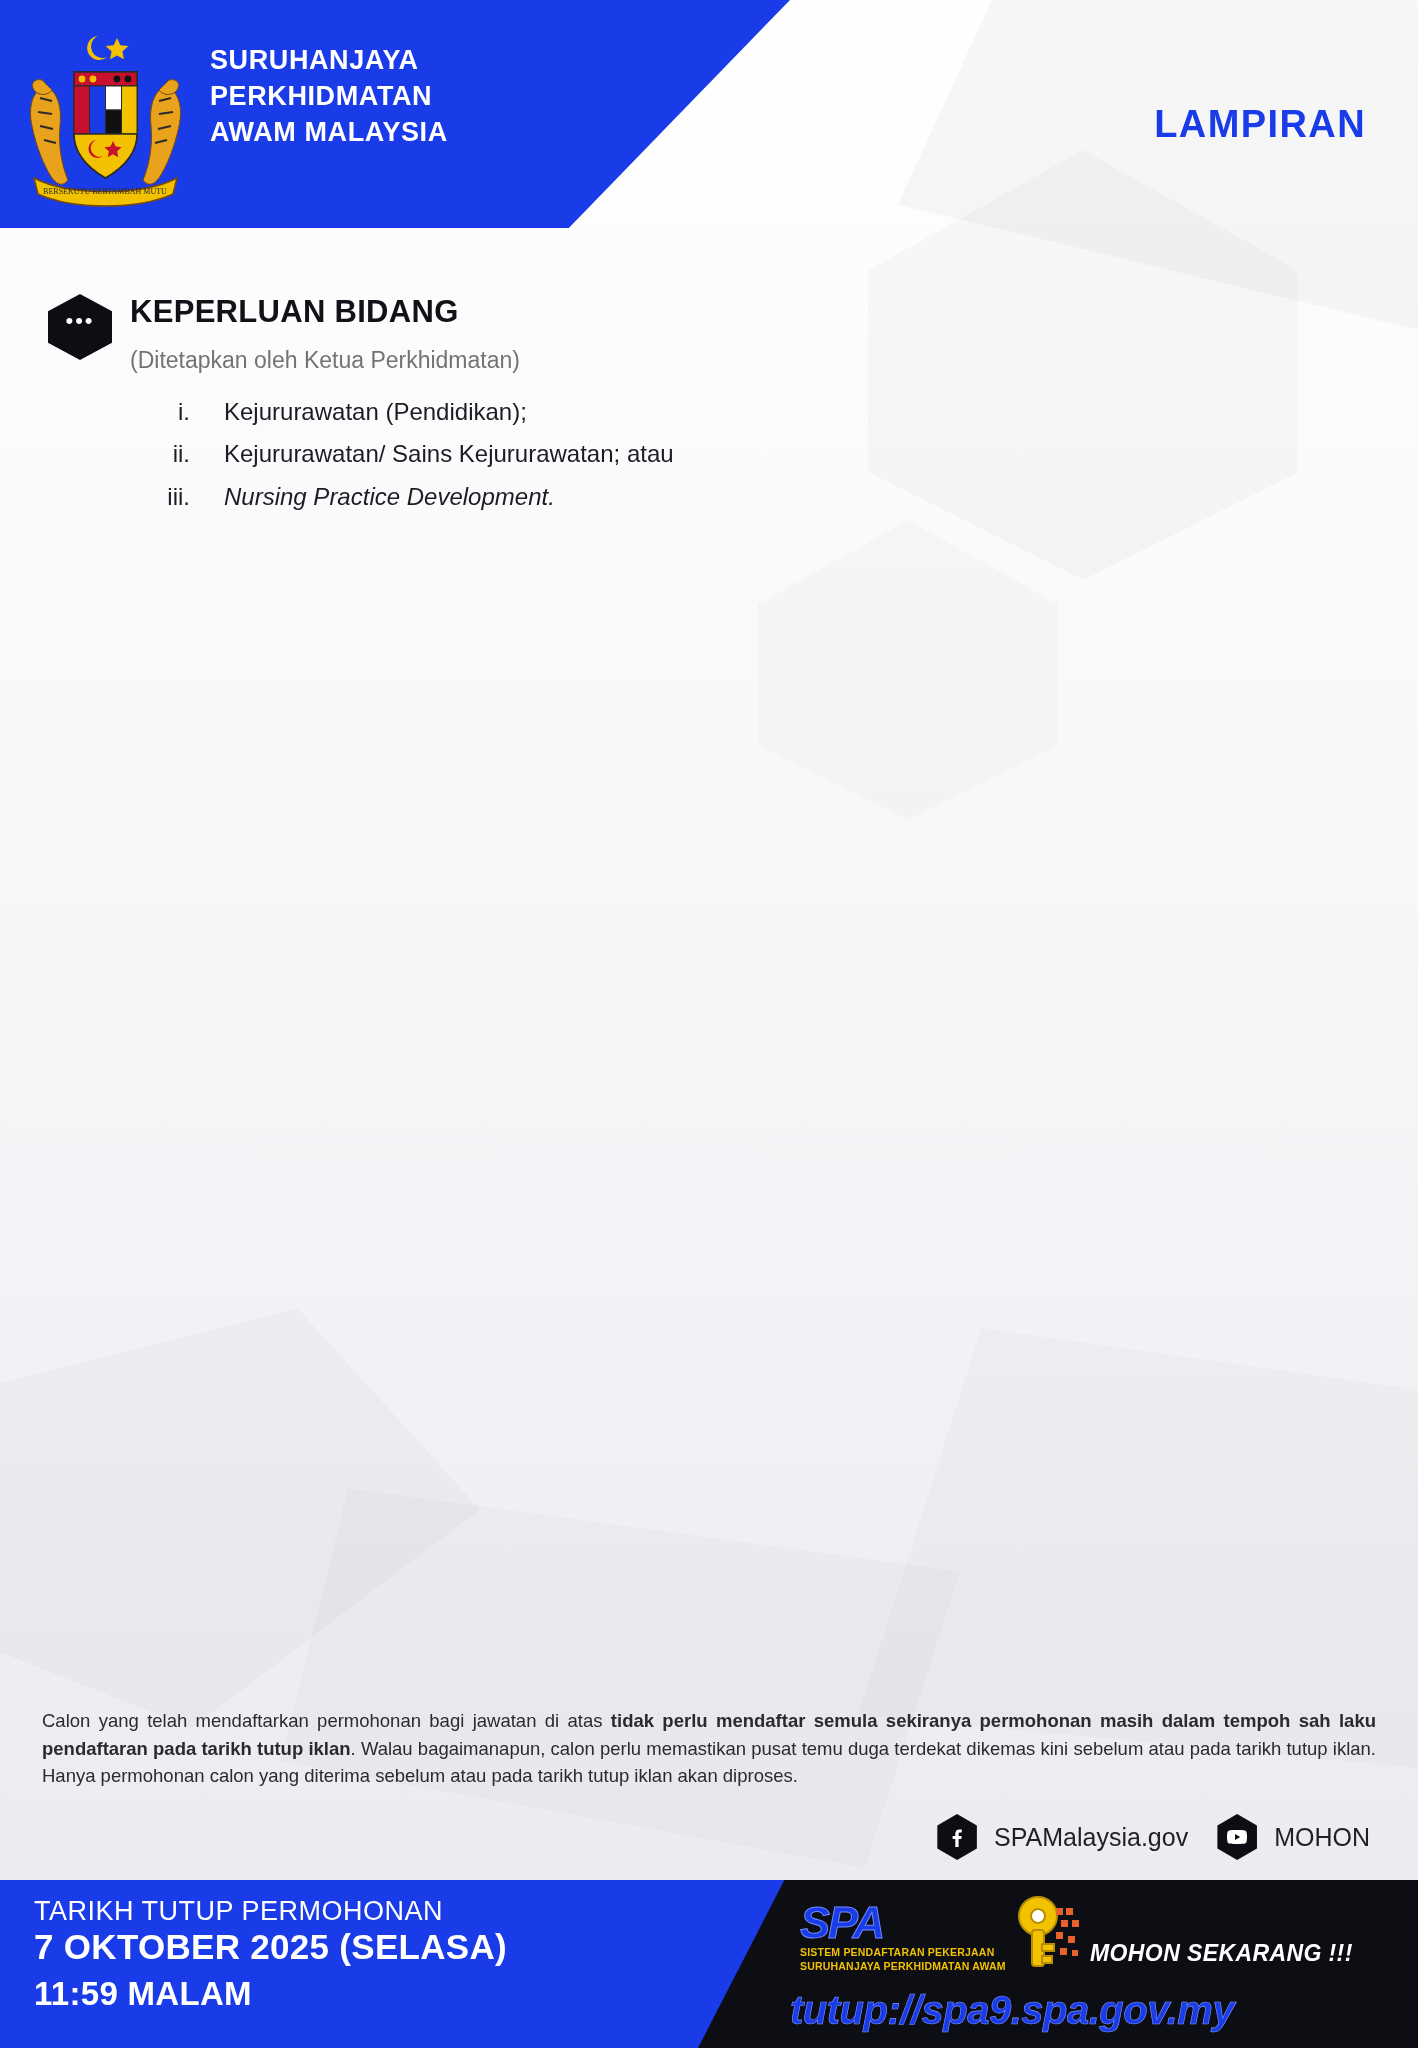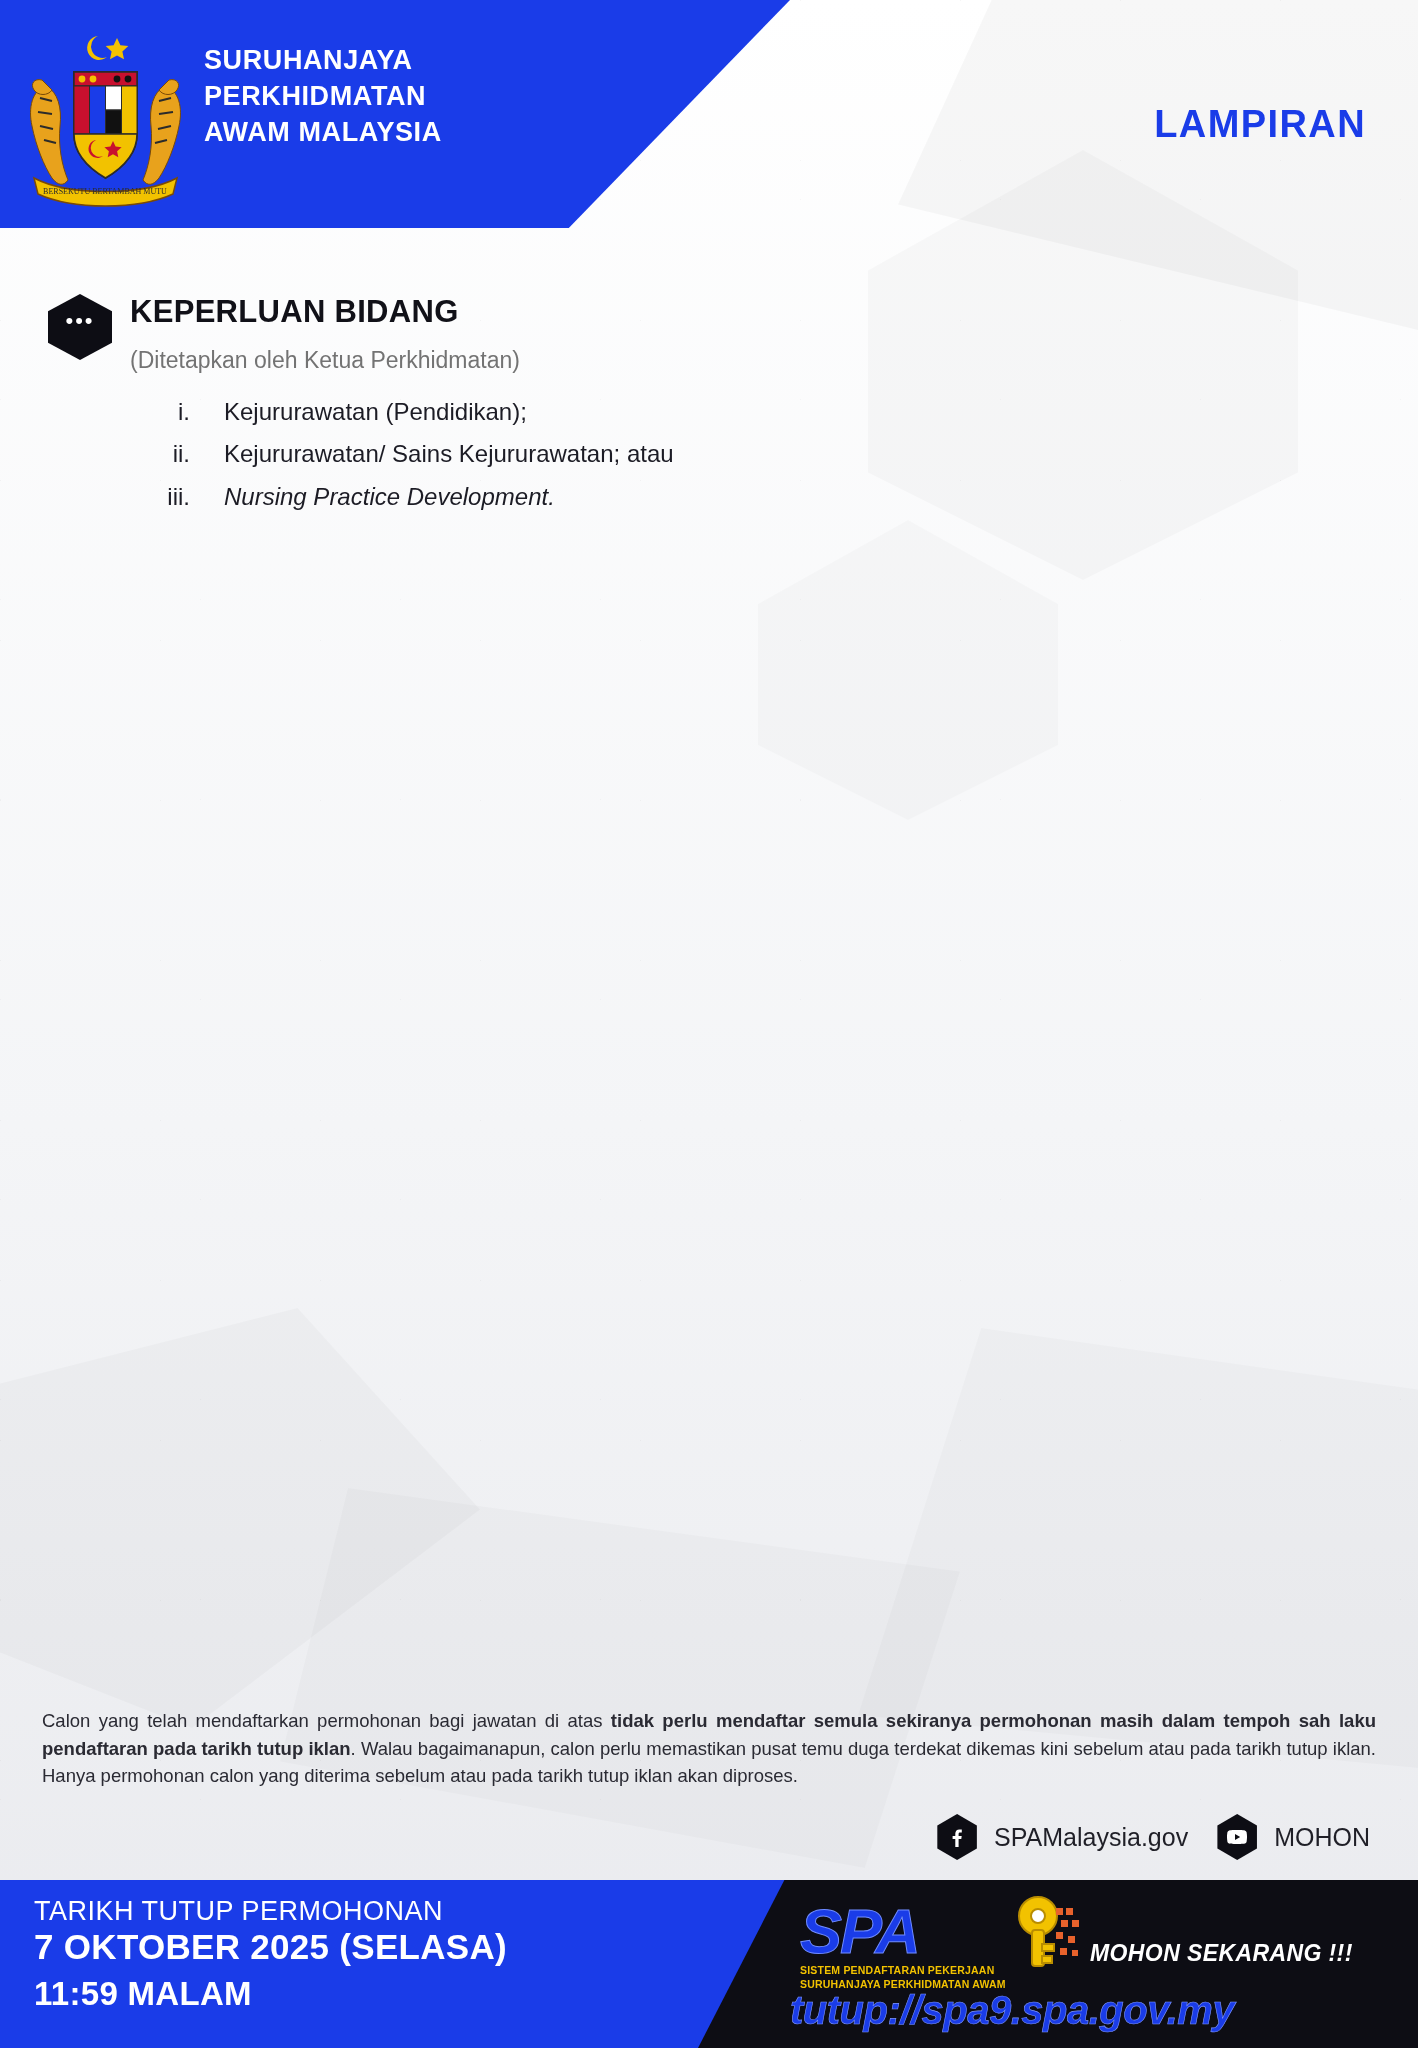--- a/index.html
+++ b/index.html
@@ -60,21 +60,21 @@
     clip-path: polygon(0 0, 100% 0, 72% 100%, 0 100%);
   }
   .crest {
     position: absolute;
     left: 18px; top: 28px;
     width: 175px; height: 190px;
   }
   .crest svg { width: 100%; height: 100%; display: block; }
   .agency-name {
     position: absolute;
-    left: 204px; top: 42px;
+    left: 210px; top: 42px;
     color: #ffffff;
     font-weight: bold;
     font-size: 27px;
     line-height: 1.34;
     letter-spacing: 0.6px;
   }
   .lampiran {
     position: absolute;
     right: 52px; top: 103px;
     color: #1A3CE8;
@@ -203,21 +203,21 @@
   .closing .lbl { font-size: 27px; letter-spacing: 0.5px; }
   .closing .date { font-size: 35px; font-weight: bold; margin-top: 0; letter-spacing: 0.3px;}
   .closing .time { font-size: 33px; font-weight: bold; margin-top: 8px; letter-spacing: 0.3px;}
 
   .spa-logo {
     position: absolute;
     left: 800px; top: 20px;
     width: 300px; height: 84px;
   }
   .spa-word {
-    font-size: 63px; font-weight: bold; font-style: italic;
+    font-size: 45px; font-weight: bold; font-style: italic;
     color: #1A3CE8; letter-spacing: -2px; line-height: 1;
     -webkit-text-stroke: 1px #6f8bff;
   }
   .spa-sub {
     font-size: 10.5px; color: #f2c200; font-weight: bold;
     line-height: 1.2; margin-top: 1px; letter-spacing: 0.2px;
   }
   .spa-key {
     position: absolute;
     left: 212px; top: -6px;

